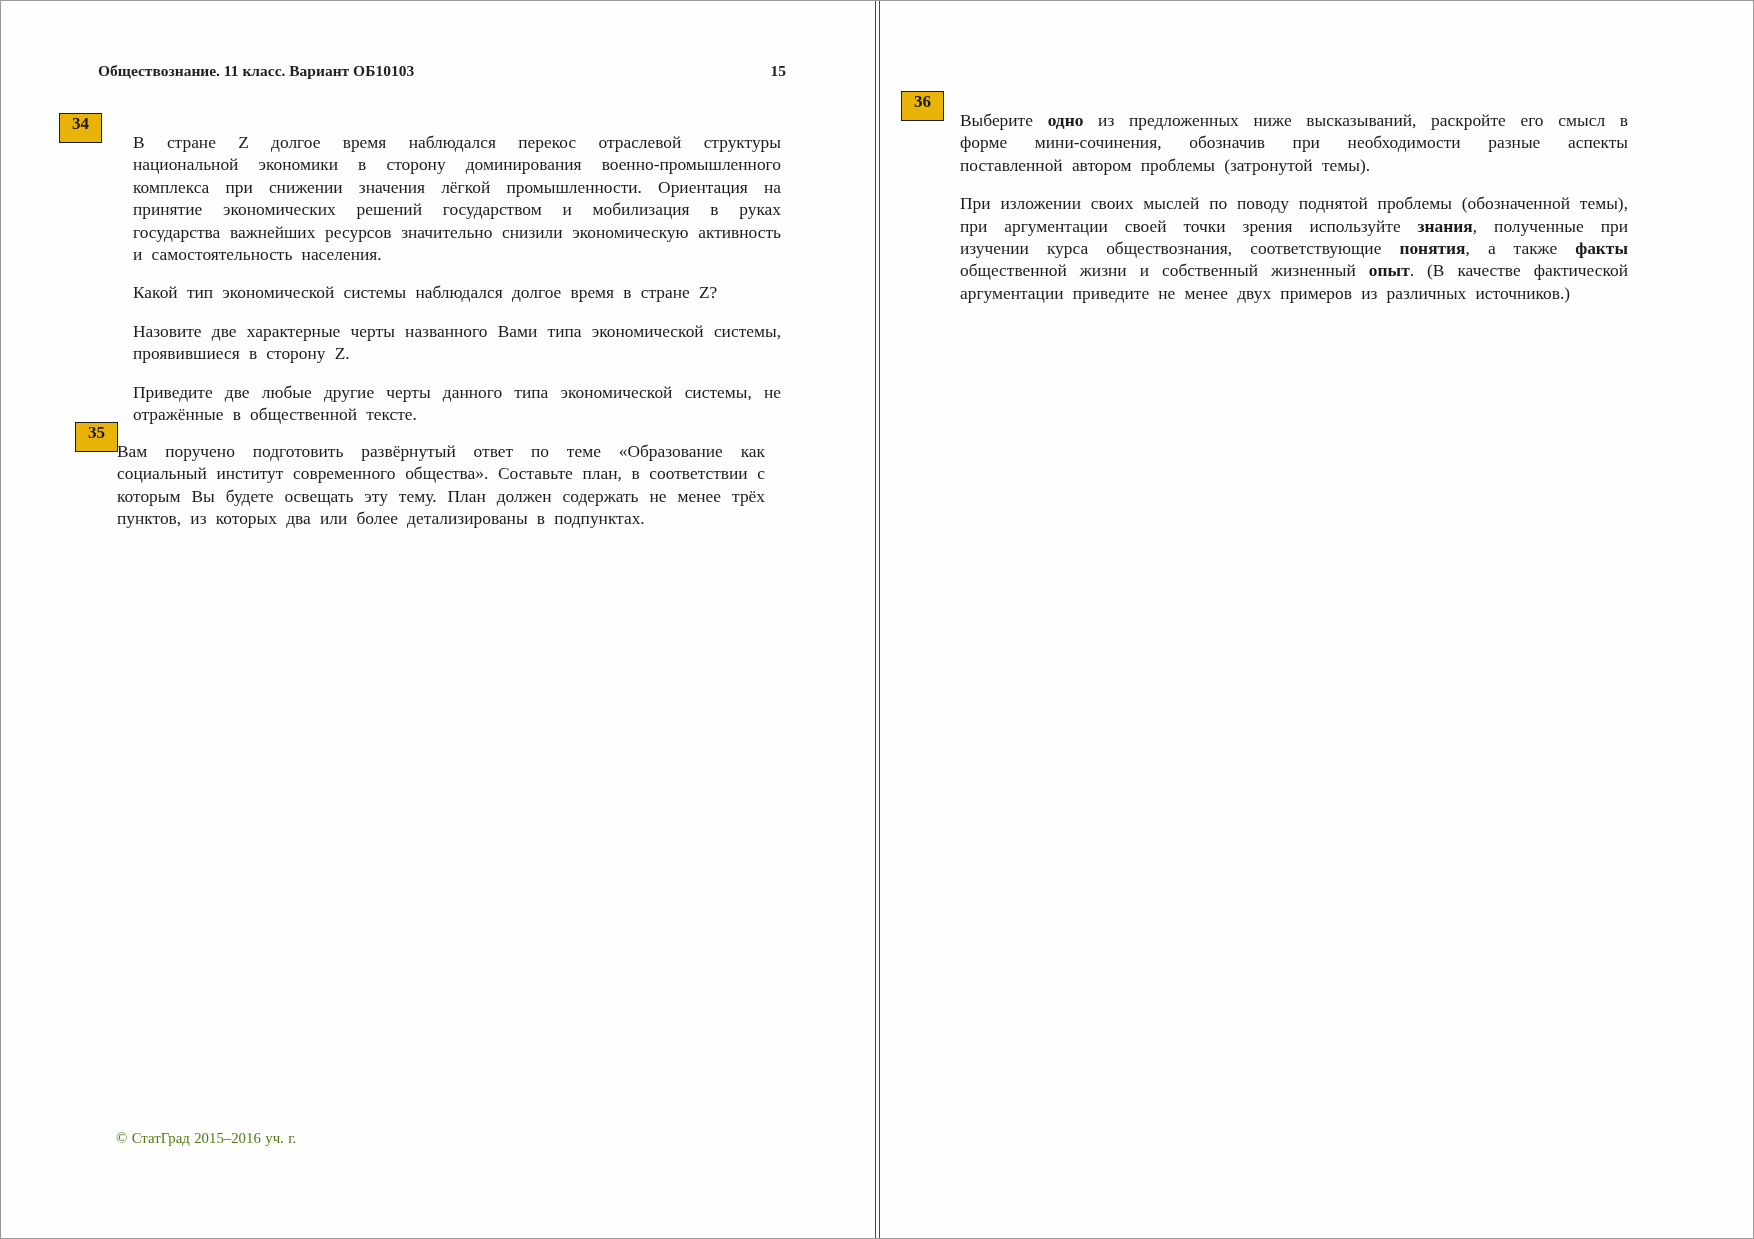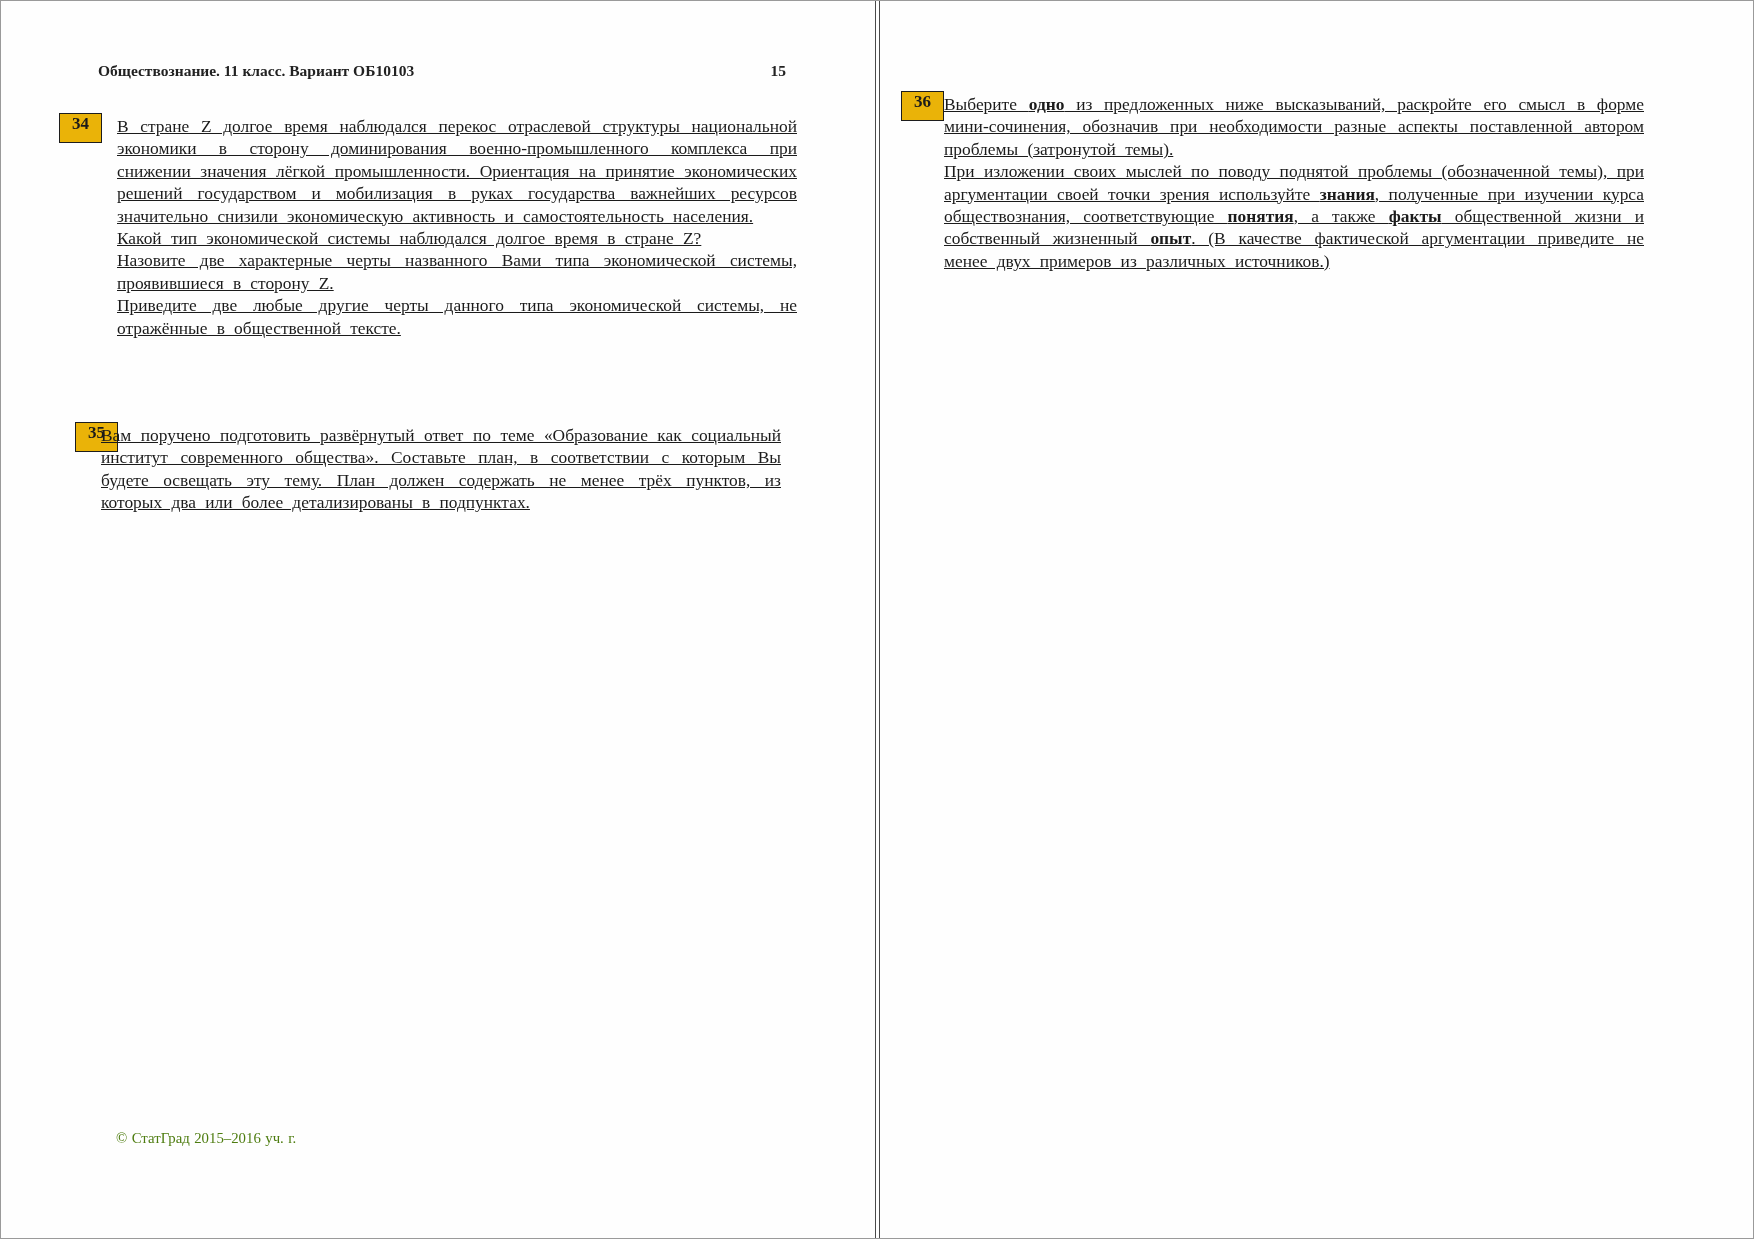--- a/index.html
+++ b/index.html
@@ -39,21 +39,21 @@
     display:flex;justify-content:center;
     font-weight:bold;font-size:17px;
   }
   .qnum{width:43px;height:30px;}
   .qtext{
     position:absolute;
     font-size:17.4px;line-height:22.4px;
     text-align:justify;
     word-spacing:0.28em;
   }
-  .qtext p{margin:0;text-decoration:underline;}
+  .qtext p{margin:16px;}
 
   .footer{
     position:absolute;top:1129px;
     font-size:14.8px;color:#4d7c0f;
     word-spacing:0.05em;
   }
   .footer-left{left:115px;}
   b{font-weight:bold;}
 </style>
 </head>

